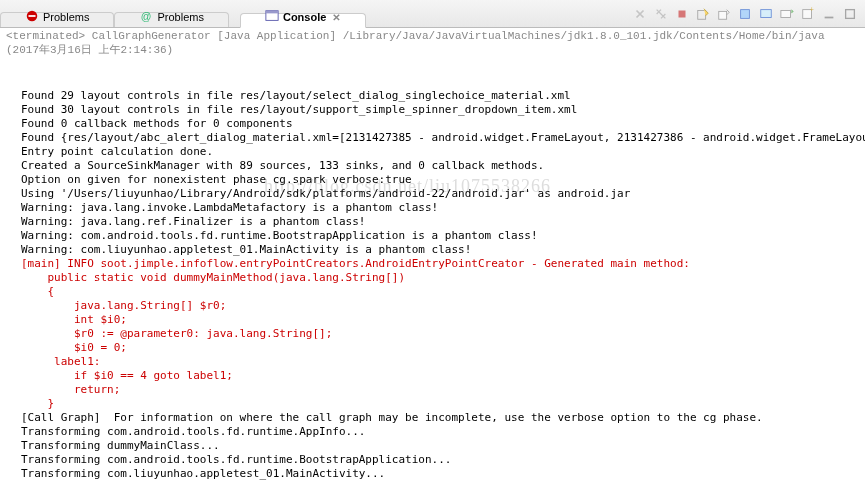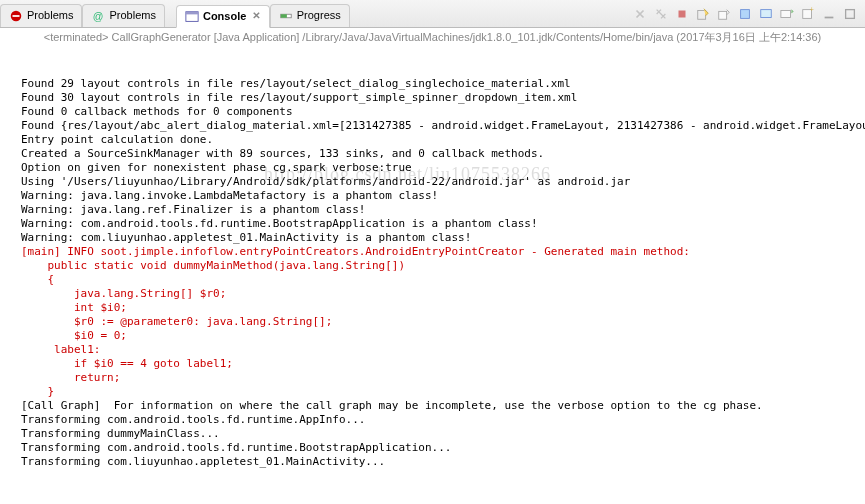--- a/index.html
+++ b/index.html
@@ -1,27 +1,27 @@
 <!DOCTYPE html>
 <html><head>
 <meta charset="utf-8">
 <style>
 * { margin: 0; padding: 0; box-sizing: border-box; }
 body { font-family: "Lucida Grande", "Segoe UI", sans-serif; font-size: 11px; background: #fff; width: 865px; }
 .tabbar { display: flex; align-items: center; height: 28px; background: linear-gradient(#f5f5f5, #e8e8e8); border-bottom: 1px solid #bbb; }
 .tabs { display: flex; align-items: flex-end; height: 100%; }
-.tab { display: flex; align-items: flex-start; padding: 4px 8px; border-right: 1px solid #ccc; cursor: pointer; height: 23px; margin-top: 4px; background: #eee; border-top: 1px solid #ccc; border-left: 1px solid #ccc; border-top-left-radius: 4px; border-top-right-radius: 4px; }
+.tab { display: flex; align-items: flex-end; padding: 4px 24px; border-right: 1px solid #ccc; cursor: pointer; height: 15px; margin-top: 4px; background: #eee; border-top: 1px solid #ccc; border-left: 1px solid #ccc; border-top-left-radius: 4px; border-top-right-radius: 4px; }
 .tab.active { background: #fff; border-bottom: 1px solid #fff; margin-bottom: -1px; font-weight: bold; margin-left: 11px; }
 .tab .ico { width: 14px; height: 14px; margin-right: 4px; }
 .tab .close { margin-left: 6px; color: #888; font-weight: bold; cursor: pointer; font-size: 10px; }
 .spacer { flex: 1; }
 .toolbar { display: flex; align-items: center; gap: 3px; padding-right: 6px; }
 .tbtn { width: 18px; height: 18px; display: flex; align-items: center; justify-content: center; cursor: pointer; opacity: 0.7; }
 .tbtn svg { width: 14px; height: 14px; }
-.runinfo { padding: 2px 24px; color: #888; font-family: Liberation Sans, sans-serif; font-size: 11px; text-align: center; }
+.runinfo { padding: 2px 6px; color: #888; font-family: Liberation Mono, monospace; font-size: 11px; }
 .runinfo .term { color: #888; }
 .console { font-family: "Menlo", "Monaco", "Consolas", monospace; font-size: 11px; line-height: 14px; padding: 2px 6px; white-space: pre; overflow: hidden; position: relative; }
 .line.red { color: #cc0000; }
 .line { color: #000; }
 .watermark { position: absolute; top: 120px; left: 264px; color: #ddd; font-family: Liberation Serif, serif; font-size: 18px; letter-spacing: 1px; pointer-events: none; z-index: 0; }
 .console .line { position: relative; z-index: 1; margin-left: 15px; }
 </style>
 </head>
 <body>
 
@@ -40,27 +40,20 @@
           </svg></span>
       <span>Problems</span>
     </div>
     <div class="tab active">
       <span class="ico"><svg viewBox="0 0 16 16">
             <rect x="1" y="2" width="14" height="11" fill="#fff" stroke="#55a"></rect>
             <rect x="1" y="2" width="14" height="3" fill="#99c"></rect>
           </svg></span>
       <span>Console</span>
       <span class="close">✕</span>
-    </div>
-    <div class="tab">
-      <span class="ico"><svg viewBox="0 0 16 16">
-            <rect x="2" y="6" width="12" height="4" fill="#fff" stroke="#888"></rect>
-            <rect x="2" y="6" width="7" height="4" fill="#5a5"></rect>
-          </svg></span>
-      <span>Progress</span>
     </div>
   </div>
   <div class="spacer"></div>
   <div class="toolbar">
     <span class="tbtn" style="opacity:0.4">
         <svg viewBox="0 0 16 16">
           <path d="M4 4l8 8M12 4l-8 8" stroke="#888" stroke-width="2"></path>
         </svg>
       </span>
     <span class="tbtn" style="opacity:0.4">

